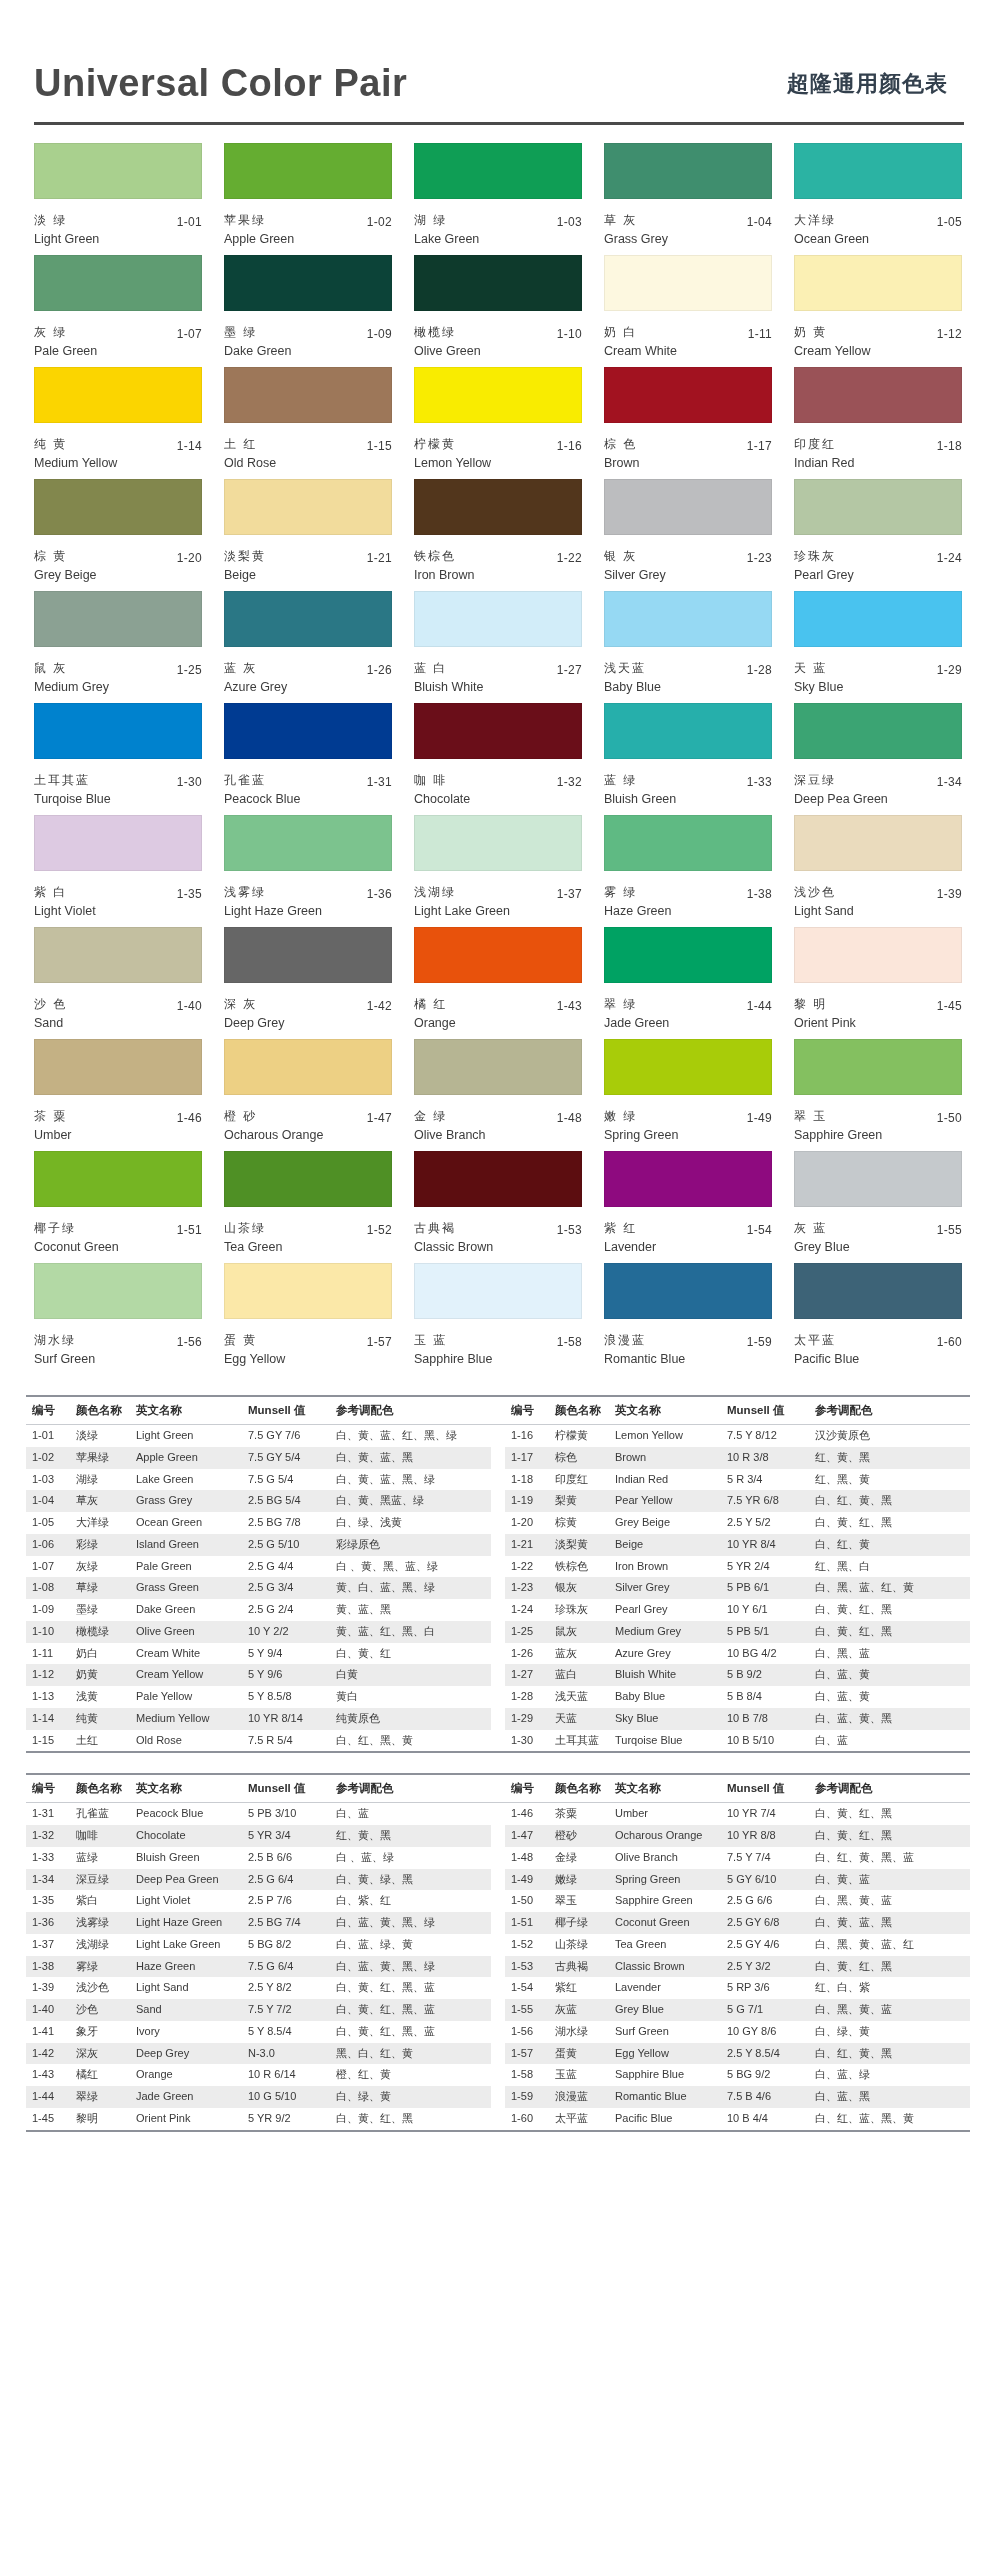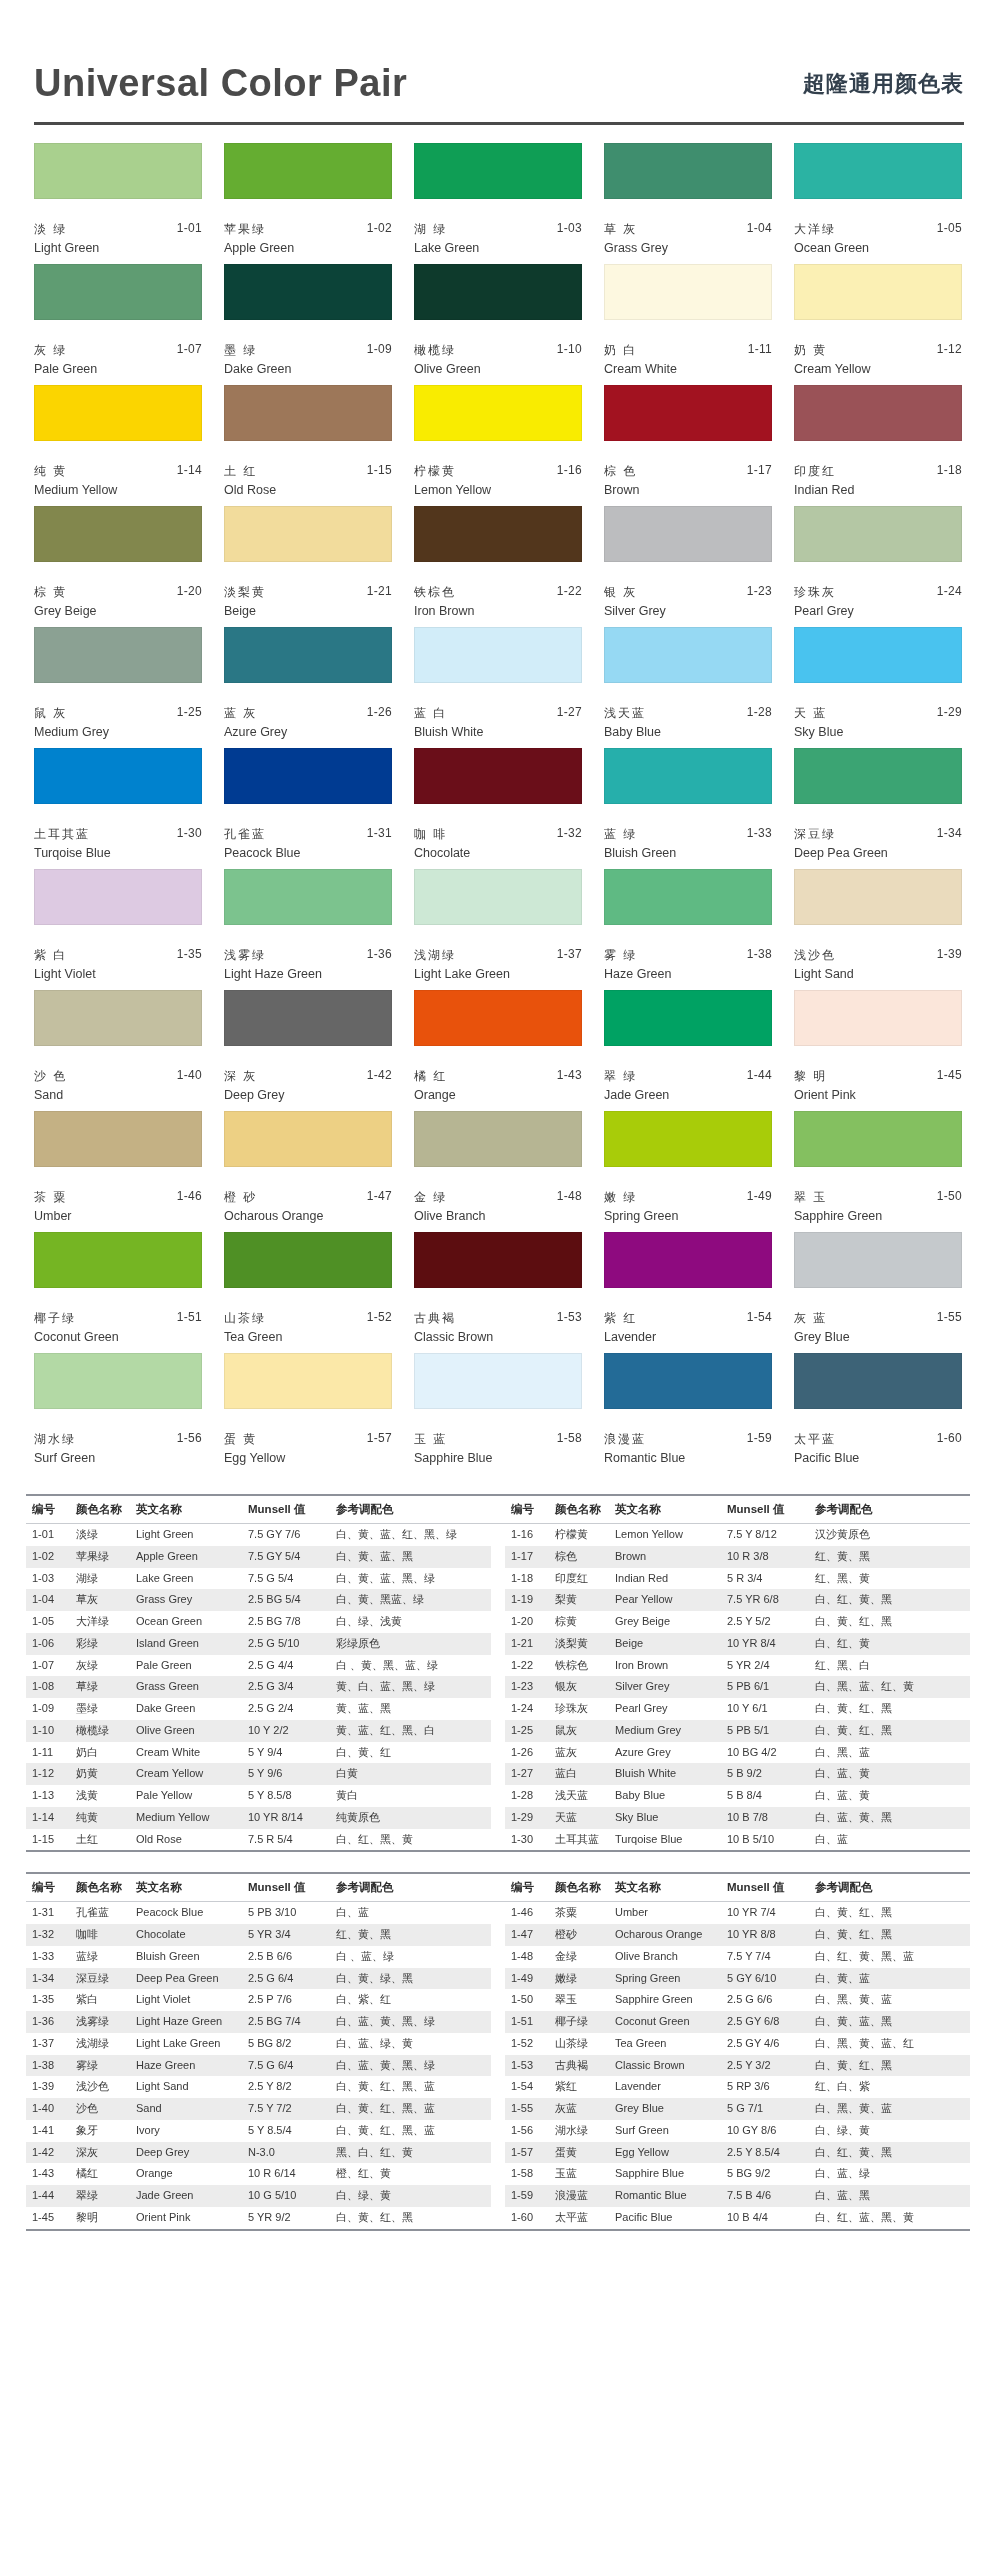--- a/index.html
+++ b/index.html
@@ -11,21 +11,21 @@
     color:#3a3a3a;
     -webkit-font-smoothing:antialiased;
   }
   .page { width:996px; padding:0 0 30px 0; }
 
   
   .header {
     display:flex;
     align-items:flex-end;
     justify-content:space-between;
-    padding:22px 32px 14px 34px;
+    padding:22px 48px 14px 34px;
   }
   .title-en {
     font-size:38px;
     font-weight:bold;
     letter-spacing:0.5px;
     color:#4a4a4a;
     line-height:1;
   }
   .title-cn {
     font-size:22px;
@@ -50,22 +50,22 @@
     padding:18px 34px 0 34px;
   }
   .swatch-cell { padding-bottom:9px; }
   .swatch-chip {
     width:100%;
     height:56px;
     border:1px solid rgba(0,0,0,0.06);
   }
   .swatch-line1 {
     display:flex;
-    align-items:flex-start;
-    margin-top:22px;
+    align-items:flex-end;
+    margin-top:13px;
     font-size:12px;
     color:#3c3c3c;
   }
   .sw-cn {
     letter-spacing:2px;
     white-space:nowrap;
   }
   .sw-code {
     margin-left:auto;
     padding-left:8px;

